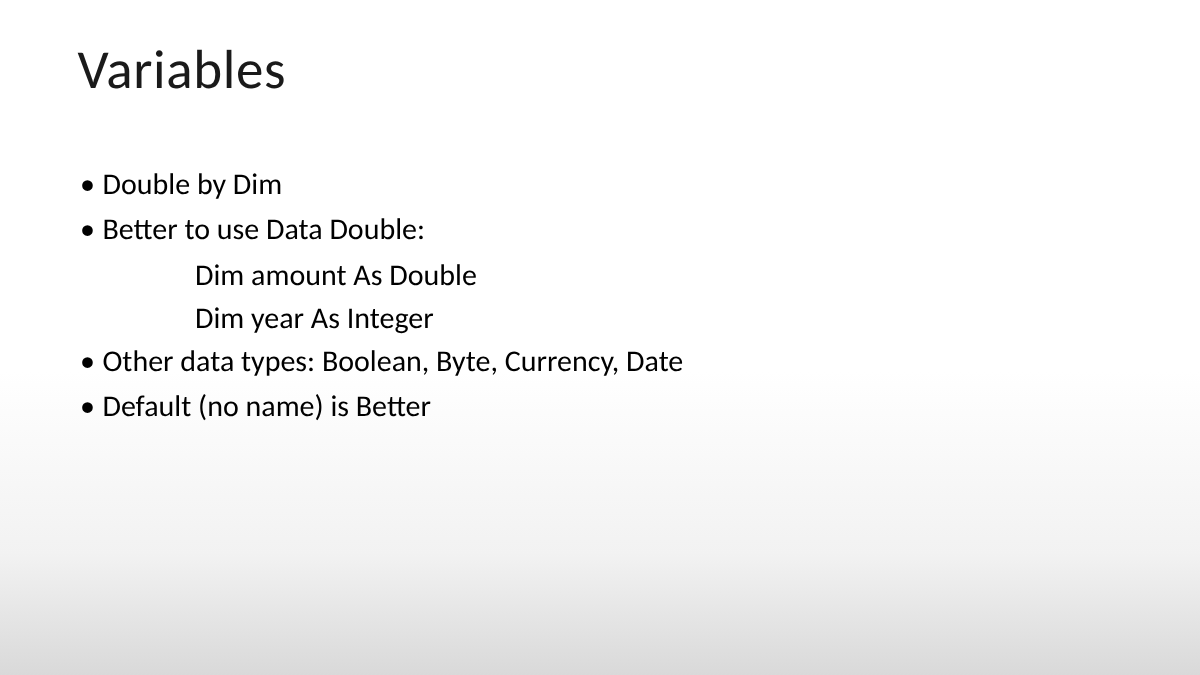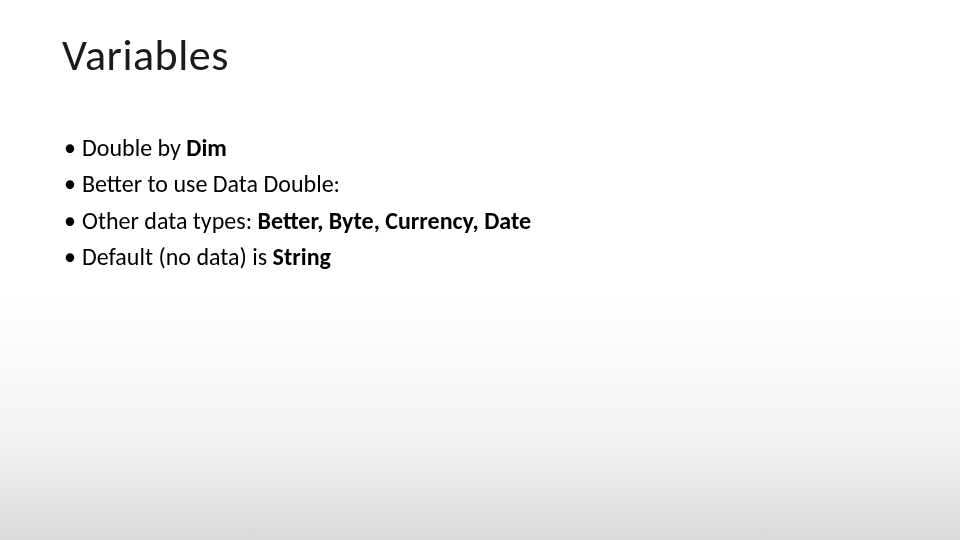--- a/index.html
+++ b/index.html
@@ -35,21 +35,21 @@
       width: 20px;
       flex-shrink: 0;
       text-align: left;
       padding-left: 2px;
     }
     .bullet .text { flex: 1; }
     .sub {
       margin-left: 94px;
       margin-bottom: 2px;
     }
-    b { font-weight: 700; }
+    b { font-weight: 400; }
   </style>
 </head>
 <body>
 
 <div class="slide">
   <h1 class="title">Variables</h1>
 
   <div class="content">
 
     <div class="bullet">
@@ -57,29 +57,35 @@
       <span class="text">
         <span>Double by </span><b>Dim</b>
       </span>
     </div>
 
     <div class="bullet">
       <span class="dot">•</span>
       <span class="text">Better to use Data Double:</span>
     </div>
 
+    <div class="sub">
+      <span>Dim amount </span><b>As Double</b>
+    </div>
+    <div class="sub">
+      <span>Dim year </span><b>As Integer</b>
+    </div>
 
     <div class="bullet">
       <span class="dot">•</span>
       <span class="text">
-        <span>Other data types:  </span><b>Better, Byte, Currency, Date</b>
+        <span>Other data types:  </span><b>Boolean, Byte, Currency, Date</b>
       </span>
     </div>
 
     <div class="bullet">
       <span class="dot">•</span>
       <span class="text">
-        <span>Default (no data) is </span><b>String</b>
+        <span>Default (no name) is </span><b>Better</b>
       </span>
     </div>
 
   </div>
 </div>
 
 </body></html>

